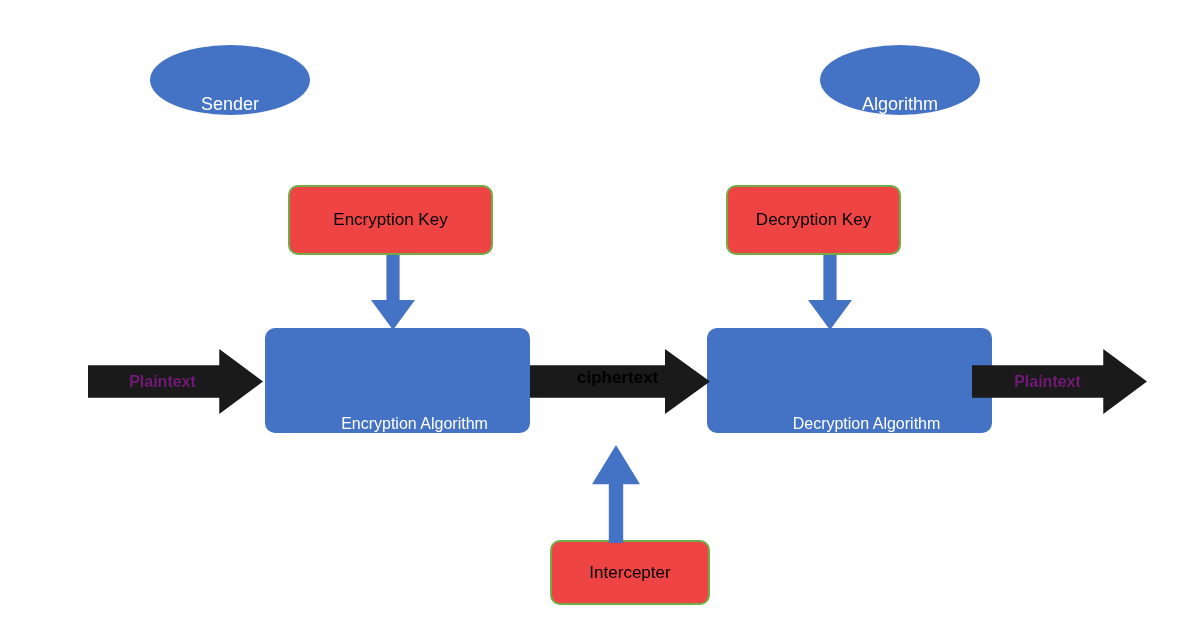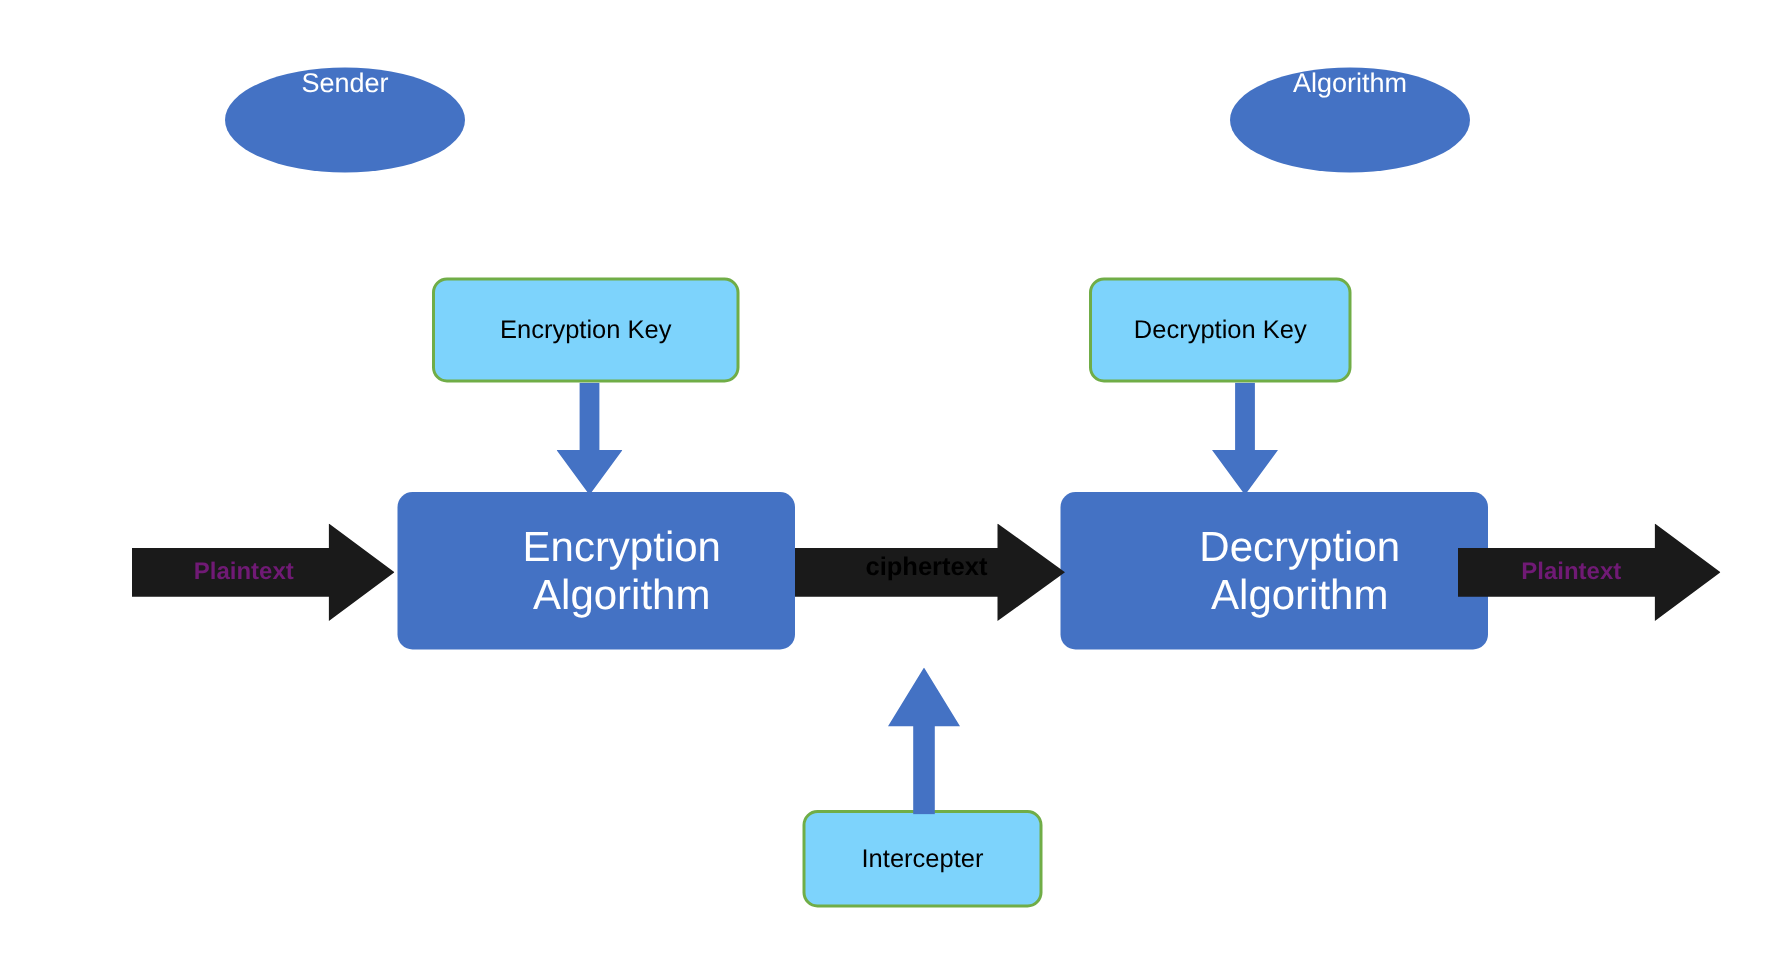--- a/index.html
+++ b/index.html
@@ -17,49 +17,49 @@
       width: 100%;
       height: 100%;
     }
 
     
     .ellipse {
       position: absolute;
       background: #4472C4;
       border-radius: 50%;
       display: flex;
-      align-items: flex-start;
+      align-items: flex-end;
       justify-content: center;
       color: white;
       font-size: 18px;
       font-weight: 500;
     }
 
     
     .key-box {
       position: absolute;
-      background: #7dd3fc;
+      background: #ef4444;
       border: 2px solid #70AD47;
       border-radius: 10px;
       display: flex;
       align-items: center;
       justify-content: center;
       font-size: 17px;
       color: #000;
     }
 
     
     .algo-box {
       position: absolute;
       background: #4472C4;
       border-radius: 10px;
       display: flex;
-      align-items: center;
+      align-items: flex-end;
       justify-content: center;
-      font-size: 28px;
+      font-size: 16px;
       font-weight: 500;
       color: white;
       text-align: center;
       padding-left: 34px;
     }
 
     
     .arrow-right {
       position: absolute;
       background: #1a1a1a;
@@ -147,20 +147,20 @@
   <div class="ciphertext-label" style="left:540px; top:368px;">
     <span>ciphertext</span>
   </div>
 
   <div class="arrow-right" style="left:972px; top:349px; width:175px; height:65px;">
   </div>
   <div class="plaintext-label" style="left:975px; top:358px; width:145px; height:48px;">
     <span>Plaintext</span>
   </div>
 
-  <div class="key-box" style="left:535px; top:540px; width:160px; height:65px;">
+  <div class="key-box" style="left:550px; top:540px; width:160px; height:65px;">
     <span>Intercepter</span>
   </div>
 
   <div class="arrow-up-blue" style="left:592px; top:445px; width:48px; height:98px;">
   </div>
 
 </div>
 
 </body></html>

